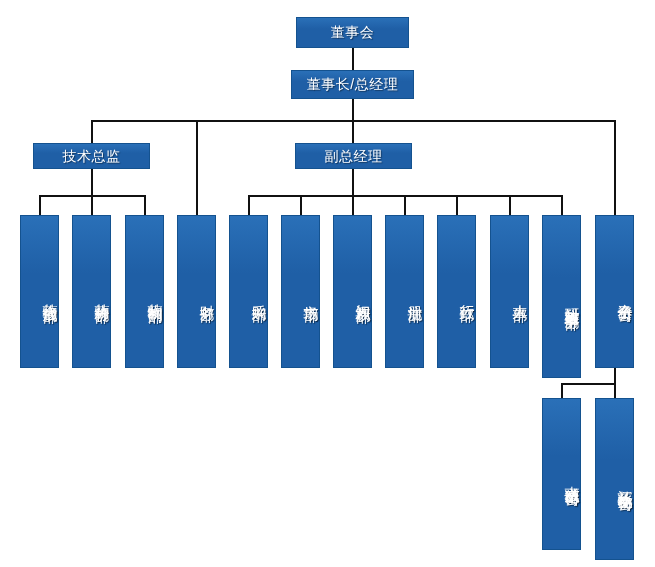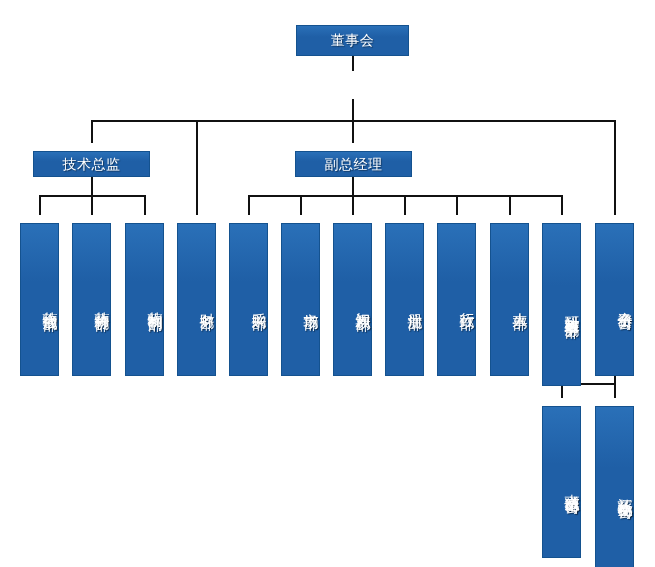--- a/index.html
+++ b/index.html
@@ -31,21 +31,20 @@
     border: 1px solid #14year;
     border: 1px solid #14528f;
     color: #ffffff;
     display: flex;
     align-items: center;
     justify-content: center;
     text-align: center;
     letter-spacing: 0.5px;
     text-shadow: 1px 1px 1px rgba(0,0,0,0.45);
     line-height: 1.05;
-    margin-top: 8px;
   }
   .node.horizontal {
     font-size: 14px;
     writing-mode: horizontal-tb;
   }
   .node.vertical {
     writing-mode: vertical-rl;
     text-orientation: upright;
     font-size: 15px;
     align-items: flex-start;
@@ -98,20 +97,23 @@
 
   <div class="line v" style="left: 614px; top: 368px; height: 16px; background: rgb(17, 17, 17);"></div>
   <div class="line h" style="left: 561px; top: 383px; width: 54px; background: rgb(17, 17, 17);"></div>
   <div class="line v" style="left: 561px; top: 383px; height: 15px; background: rgb(17, 17, 17);"></div>
   <div class="line v" style="left: 614px; top: 383px; height: 15px; background: rgb(17, 17, 17);"></div>
 
   <div class="node horizontal" style="left: 296px; top: 17px; width: 113px; height: 31px; background: linear-gradient(rgb(42, 112, 184) 0%, rgb(31, 95, 166) 38%, rgb(31, 95, 166) 100%); border-color: rgb(20, 82, 143); color: rgb(255, 255, 255);">
     <span>董事会</span>
   </div>
 
+  <div class="node horizontal" style="left: 291px; top: 70px; width: 123px; height: 29px; background: linear-gradient(rgb(42, 112, 184) 0%, rgb(31, 95, 166) 38%, rgb(31, 95, 166) 100%); border-color: rgb(20, 82, 143); color: rgb(255, 255, 255);">
+    <span>董事长/总经理</span>
+  </div>
 
   <div class="node horizontal" style="left: 33px; top: 143px; width: 117px; height: 26px; background: linear-gradient(rgb(42, 112, 184) 0%, rgb(31, 95, 166) 38%, rgb(31, 95, 166) 100%); border-color: rgb(20, 82, 143); color: rgb(255, 255, 255); justify-content: center;">
     <span>技术总监</span>
   </div>
   <div class="node horizontal" style="left: 295px; top: 143px; width: 117px; height: 26px; background: linear-gradient(rgb(42, 112, 184) 0%, rgb(31, 95, 166) 38%, rgb(31, 95, 166) 100%); border-color: rgb(20, 82, 143); color: rgb(255, 255, 255);">
     <span>副总经理</span>
   </div>
 
   <div class="node vertical" style="left: 20px; top: 215px; width: 39px; height: 153px; background: linear-gradient(rgb(42, 112, 184) 0%, rgb(31, 95, 166) 38%, rgb(31, 95, 166) 100%); border-color: rgb(20, 82, 143); color: rgb(255, 255, 255);">
     <span>药物合成部</span>

